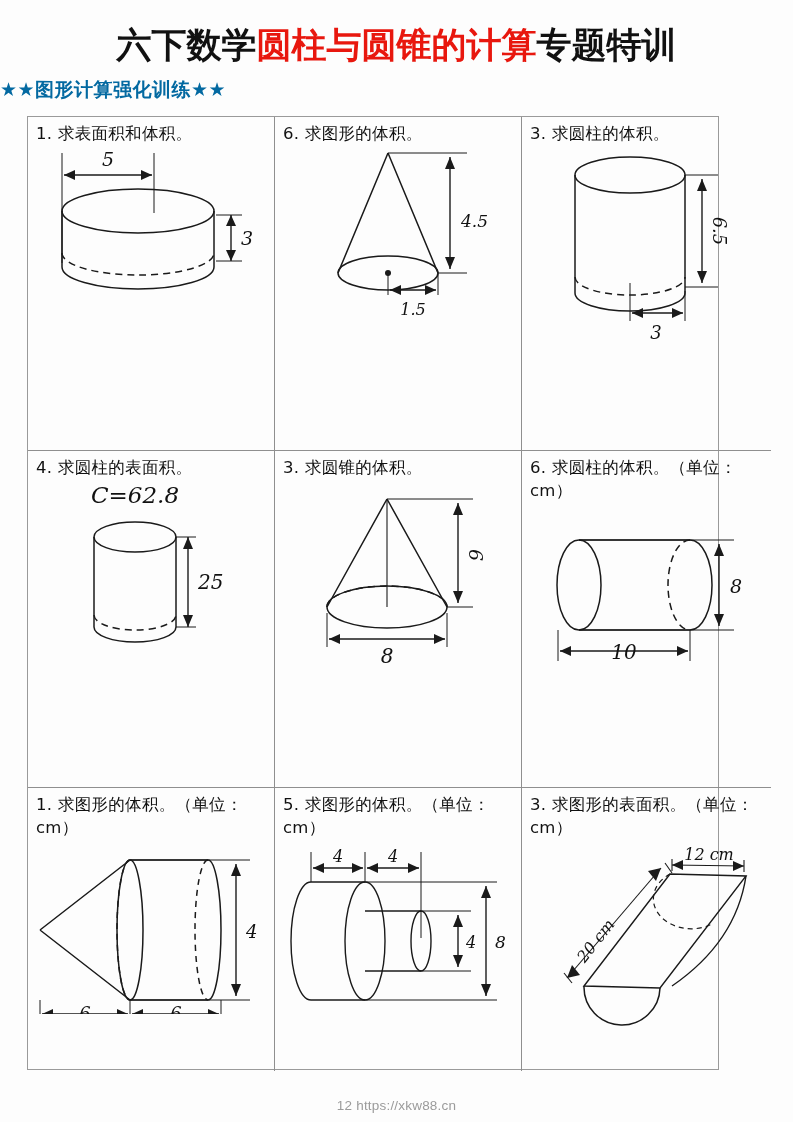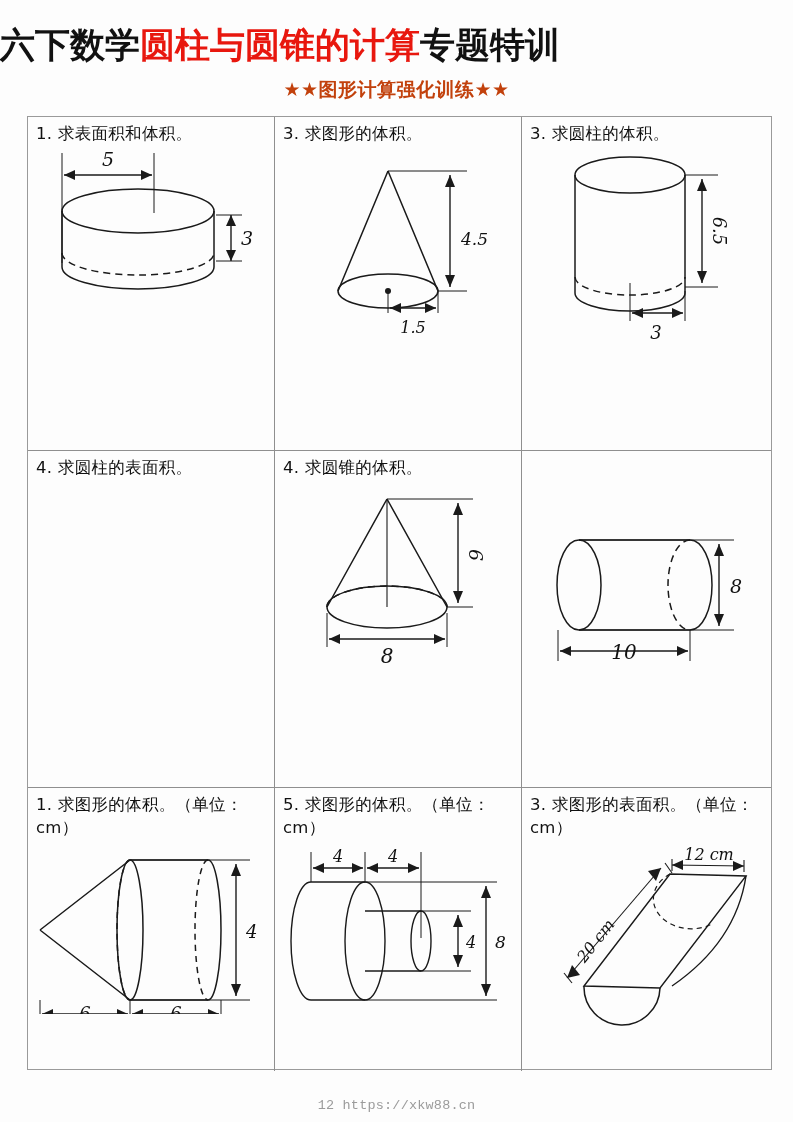--- a/index.html
+++ b/index.html
@@ -8,36 +8,36 @@
     background:#ffffff;
     font-family:"DejaVu Sans","Liberation Sans",sans-serif;
     -webkit-font-smoothing:antialiased;
     overflow:hidden;position:relative;
   }
   .page{position:absolute;inset:0;background:#fdfdfd;}
 
   
   .title{
     position:absolute;left:0;top:22px;width:793px;
-    text-align:left;
+    text-align:center;
     font-family:"DejaVu Sans","Liberation Sans",sans-serif;
     font-size:35px;font-weight:bold;letter-spacing:0px;
     color:#111111;white-space:nowrap;
   }
   .title .hl{color:#e8170e;}
   .subtitle{
     position:absolute;left:0;top:77px;width:793px;
-    text-align:center;font-size:19px;font-weight:bold;color:#c2410c;
+    font-size:19px;font-weight:bold;color:#0369a1;
     letter-spacing:0.5px;
   }
 
   
   .grid{
     position:absolute;left:27px;top:116px;
-    width:745px;height:954px;
+    width:692px;height:954px;
     border:1.6px solid #9a9a9a;
     box-sizing:border-box;
     display:grid;
     grid-template-columns:247px 247px 249px;
     grid-template-rows:334px 337px 283px;
   }
   .cell{
     position:relative;
     border-right:1.3px solid #8f8f8f;
     border-bottom:1.3px solid #8f8f8f;
@@ -54,21 +54,21 @@
     letter-spacing:0.3px;
   }
   .fig{position:absolute;left:0;right:0;}
   svg{display:block;}
   svg text{font-family:"DejaVu Serif","Liberation Serif",serif;fill:#111;}
 
   
   .watermark{
     position:absolute;left:0;top:1098px;width:793px;
     text-align:center;font-size:13.5px;color:#9b9b9b;
-    font-family:Liberation Mono, monospace;
+    font-family:Liberation Sans, sans-serif;
     letter-spacing:0.2px;
   }
 </style>
 </head>
 <body>
 
 <div class="page">
 
   <div class="title"><span>六下数学</span><span class="hl">圆柱与圆锥的计算</span><span>专题特训</span></div>
 
@@ -101,22 +101,22 @@
           <polygon points="124,32 113,27 113,37" fill="#1a1a1a"></polygon>
           <polygon points="203,72 198,83 208,83" fill="#1a1a1a"></polygon>
           <polygon points="203,118 198,107 208,107" fill="#1a1a1a"></polygon>
           <text x="80" y="23" font-size="19" text-anchor="middle" font-style="italic">5</text>
           <text x="213" y="102" font-size="19" font-style="italic">3</text>
         </svg>
       </div>
     </div>
 
     <div class="cell">
-      <div class="prompt">3. 求图形的体积。</div>
-      <div class="fig" style="top:34px;">
+      <div class="prompt">6. 求图形的体积。</div>
+      <div class="fig" style="top:16px;">
         <svg width="247" height="210" viewBox="0 0 247 210">
           <g fill="none" stroke="#1a1a1a" stroke-width="1.5">
 
             <path d="M113 20 L63 140 M113 20 L163 140"></path>
             <ellipse cx="113" cy="140" rx="50" ry="17"></ellipse>
 
             <line x1="113" y1="20" x2="192" y2="20" stroke-width="1"></line>
             <line x1="163" y1="140" x2="192" y2="140" stroke-width="1"></line>
 
             <line x1="175" y1="24" x2="175" y2="136" stroke-width="1.4"></line>
@@ -161,24 +161,43 @@
           <polygon points="110,170 121,165 121,175" fill="#1a1a1a"></polygon>
           <polygon points="161,170 150,165 150,175" fill="#1a1a1a"></polygon>
           <text x="191" y="88" font-size="18" font-style="italic" transform="rotate(90 191 88)" text-anchor="middle">6.5</text>
           <text x="134" y="196" font-size="18" text-anchor="middle" font-style="italic">3</text>
         </svg>
       </div>
     </div>
 
     <div class="cell">
       <div class="prompt">4. 求圆柱的表面积。</div>
-    </div>
-
-    <div class="cell">
-      <div class="prompt">4. 求圆锥的体积。</div>
+      <div class="fig" style="top:24px;">
+        <svg width="247" height="200" viewBox="0 0 247 200">
+          <text x="107" y="28" font-size="23" text-anchor="middle" font-style="italic">C=62.8</text>
+          <g fill="none" stroke="#1a1a1a" stroke-width="1.5">
+            <ellipse cx="107" cy="62" rx="41" ry="15"></ellipse>
+            <line x1="66" y1="62" x2="66" y2="152"></line>
+            <line x1="148" y1="62" x2="148" y2="152"></line>
+            <path d="M66 152 A41 15 0 0 0 148 152"></path>
+            <path d="M66 140 A41 15 0 0 0 148 140" stroke-dasharray="7 5"></path>
+
+            <line x1="160" y1="62" x2="160" y2="152" stroke-width="1.4"></line>
+            <line x1="148" y1="62" x2="168" y2="62" stroke-width="1"></line>
+            <line x1="148" y1="152" x2="168" y2="152" stroke-width="1"></line>
+          </g>
+          <polygon points="160,62 155,74 165,74" fill="#1a1a1a"></polygon>
+          <polygon points="160,152 155,140 165,140" fill="#1a1a1a"></polygon>
+          <text x="170" y="114" font-size="20" font-style="italic">25</text>
+        </svg>
+      </div>
+    </div>
+
+    <div class="cell">
+      <div class="prompt">3. 求圆锥的体积。</div>
       <div class="fig" style="top:26px;">
         <svg width="247" height="200" viewBox="0 0 247 200">
           <g fill="none" stroke="#1a1a1a" stroke-width="1.5">
             <path d="M112 22 L52 130 M112 22 L172 130"></path>
             <line x1="112" y1="22" x2="112" y2="130" stroke-width="1.1"></line>
             <ellipse cx="112" cy="130" rx="60" ry="21"></ellipse>
             <path d="M52 130 A60 21 0 0 1 172 130" stroke-dasharray="7 5"></path>
 
             <line x1="112" y1="22" x2="198" y2="22" stroke-width="1"></line>
             <line x1="172" y1="130" x2="198" y2="130" stroke-width="1"></line>
@@ -193,20 +212,21 @@
           <polygon points="183,126 178,114 188,114" fill="#1a1a1a"></polygon>
           <polygon points="54,162 65,157 65,167" fill="#1a1a1a"></polygon>
           <polygon points="170,162 159,157 159,167" fill="#1a1a1a"></polygon>
           <text x="194" y="78" font-size="19" font-style="italic" transform="rotate(90 194 78)" text-anchor="middle">6</text>
           <text x="112" y="186" font-size="20" text-anchor="middle" font-style="italic">8</text>
         </svg>
       </div>
     </div>
 
     <div class="cell">
+      <div class="prompt">6. 求圆柱的体积。（单位：cm）</div>
       <div class="fig" style="top:72px;">
         <svg width="249" height="160" viewBox="0 0 249 160">
           <g fill="none" stroke="#1a1a1a" stroke-width="1.5">
             <ellipse cx="57" cy="62" rx="22" ry="45"></ellipse>
             <line x1="57" y1="17" x2="168" y2="17"></line>
             <line x1="57" y1="107" x2="168" y2="107"></line>
             <path d="M168 17 A22 45 0 0 1 168 107"></path>
             <path d="M168 17 A22 45 0 0 0 168 107" stroke-dasharray="7 5"></path>
 
             <line x1="57" y1="17" x2="212" y2="17" stroke-width="1"></line>

